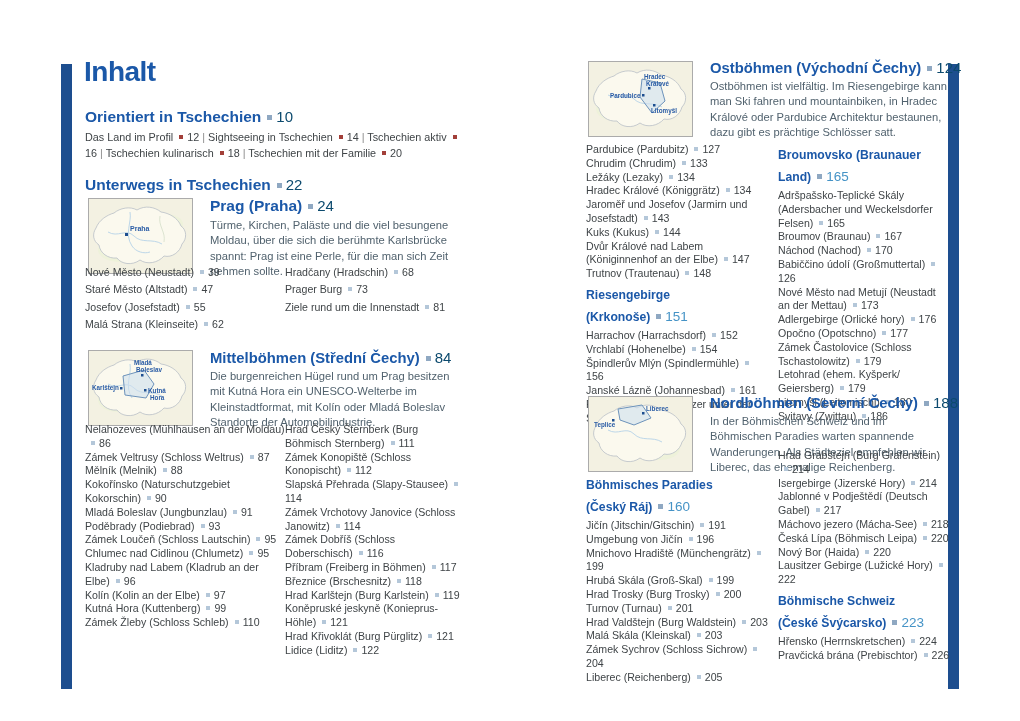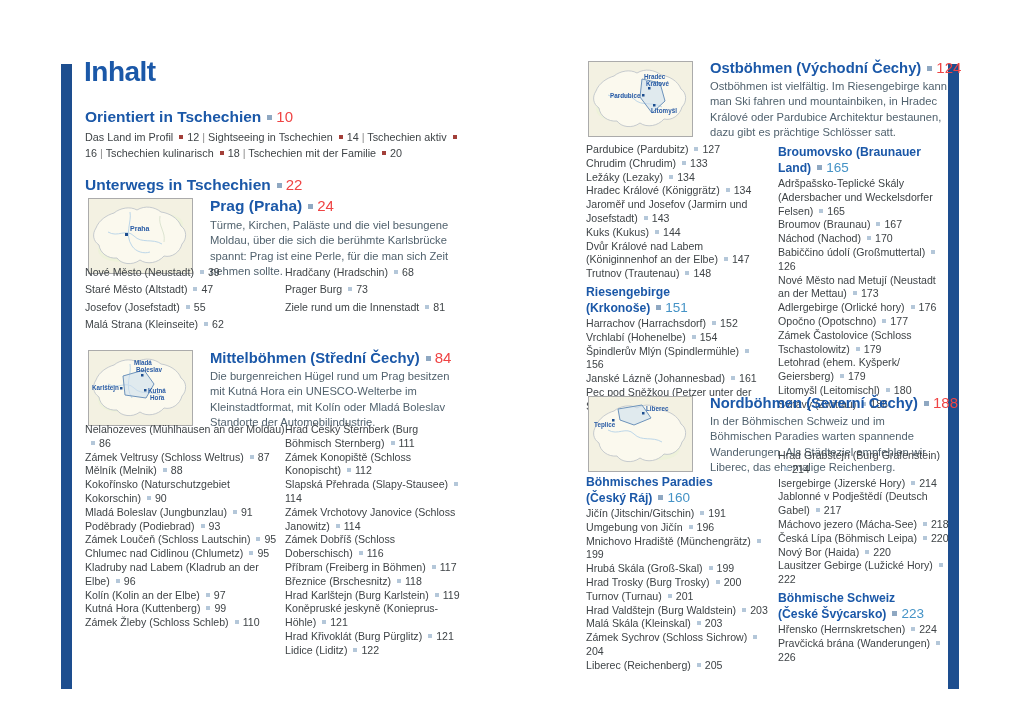--- a/index.html
+++ b/index.html
@@ -11,21 +11,21 @@
   .vbar { position:absolute; width:11px; background:#1d4e8f; }
   #bar-left  { left:61px;  top:64px; height:625px; }
   #bar-right { left:948px; top:64px; height:625px; }
 
   .page-title {
     position:absolute; left:84px; top:56px;
     font-size:28px; font-weight:bold; color:#1b58a8; letter-spacing:-0.5px;
   }
 
   .h2 { font-size:15.5px; font-weight:bold; color:#1b58a8; white-space:nowrap; }
-  .h2 .page-num { color:#ef4444; font-weight:normal; font-size:15px;margin-top:12px; }
+  .h2 .page-num { color:#0c4a6e; font-weight:normal; font-size:15px;margin-top:12px; }
 
   .sq { display:inline-block; width:4px; height:4px; background:#b4c7d9; vertical-align:2px; margin:0 4px 0 6px; }
   .sq-head { width:5px; height:5px; background:#8fa8c2; }
   .sq-sub  { width:5px; height:5px; background:#8fa8c2; }
   .sq-item { background:#b4c7d9; }
   .sq-red  { background:#a23f39; }
 
   .abs { position:absolute; }
 
   .intro {
@@ -36,21 +36,21 @@
 
   .feature-text .desc {
     margin-top:3px; font-size:11.2px; line-height:15.3px; color:#51626e;
   }
 
   .col { position:absolute; font-size:10.6px; line-height:13.8px; color:#3f4447; }
   .col.wide-lh { line-height:17.4px; }
 
   .toc-sub {
     margin-top:3px; margin-bottom:1px;
-    color:#1b58a8; font-weight:bold; font-size:12.2px; line-height:16px;
+    color:#1b58a8; font-weight:bold; font-size:12.2px; line-height:22px;
   }
   .toc-sub .sub-label { white-space:pre-line; }
   .toc-sub .sub-page { color:#4593c6; font-weight:normal; font-size:13.5px; }
 
   .map-thumb {
     position:absolute; width:105px; height:76px;
     border:1px solid #ababab; background:#f3f1e2; padding:1px;
   }
   .map-thumb svg { display:block; }
   .maplabel { font-size:7px; font-weight:bold; fill:#2a5ca5; font-family:"Liberation Sans",sans-serif; }
@@ -249,14 +249,14 @@
     <div class="toc-item"><span class="item-label">Hrad Grabštejn (Burg Grafenstein)</span><span class="sq sq-item"></span><span class="item-page">214</span></div>
     <div class="toc-item"><span class="item-label">Isergebirge (Jizerské Hory)</span><span class="sq sq-item"></span><span class="item-page">214</span></div>
     <div class="toc-item"><span class="item-label">Jablonné v Podještědí (Deutsch Gabel)</span><span class="sq sq-item"></span><span class="item-page">217</span></div>
     <div class="toc-item"><span class="item-label">Máchovo jezero (Mácha-See)</span><span class="sq sq-item"></span><span class="item-page">218</span></div>
     <div class="toc-item"><span class="item-label">Česká Lípa (Böhmisch Leipa)</span><span class="sq sq-item"></span><span class="item-page">220</span></div>
     <div class="toc-item"><span class="item-label">Nový Bor (Haida)</span><span class="sq sq-item"></span><span class="item-page">220</span></div>
     <div class="toc-item"><span class="item-label">Lausitzer Gebirge (Lužické Hory)</span><span class="sq sq-item"></span><span class="item-page">222</span></div>
     <div class="toc-sub"><span class="sub-label">Böhmische Schweiz
 (České Švýcarsko)</span><span class="sq sq-sub"></span><span class="sub-page">223</span></div>
     <div class="toc-item"><span class="item-label">Hřensko (Herrnskretschen)</span><span class="sq sq-item"></span><span class="item-page">224</span></div>
-    <div class="toc-item"><span class="item-label">Pravčická brána (Wanderungen)</span><span class="sq sq-item"></span><span class="item-page">226</span></div>
+    <div class="toc-item"><span class="item-label">Pravčická brána (Prebischtor)</span><span class="sq sq-item"></span><span class="item-page">226</span></div>
   </div>
 
 </body></html>

